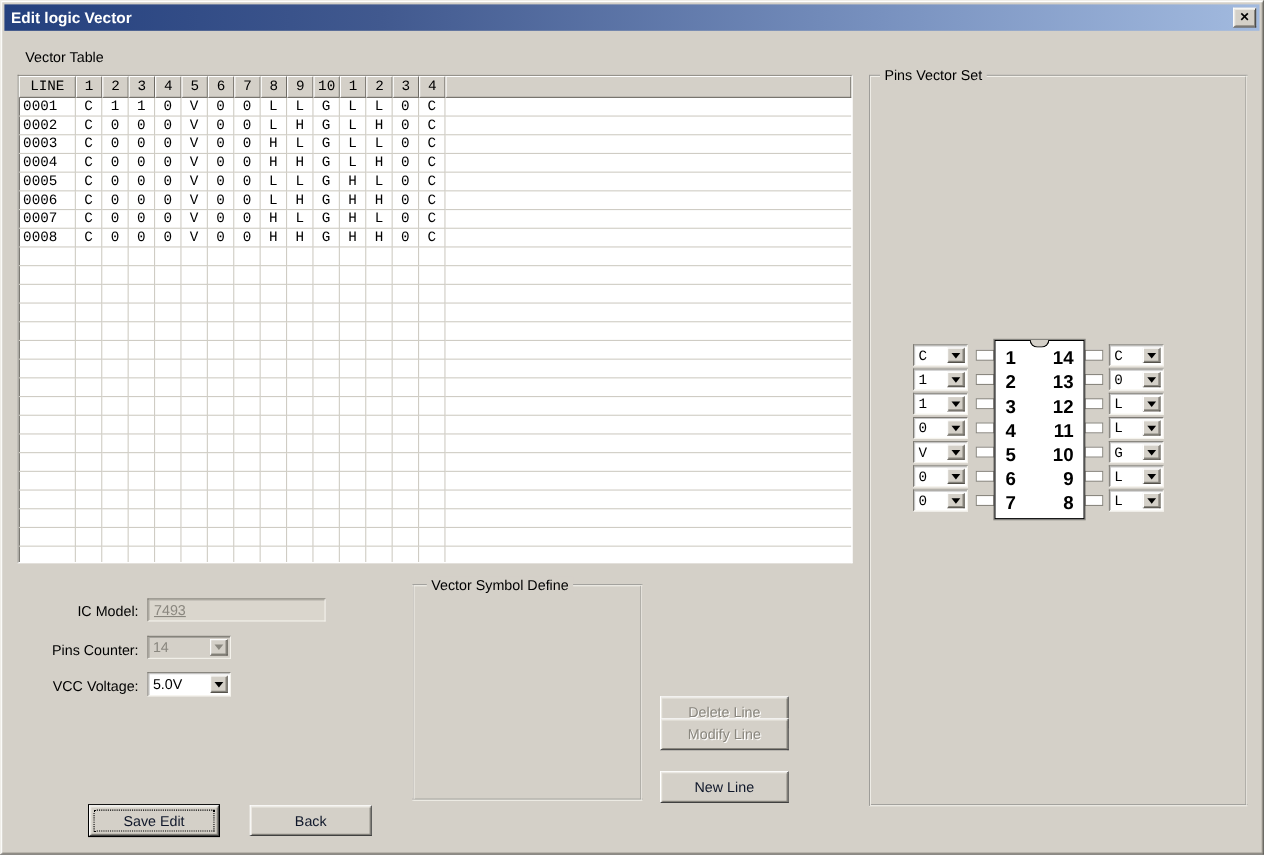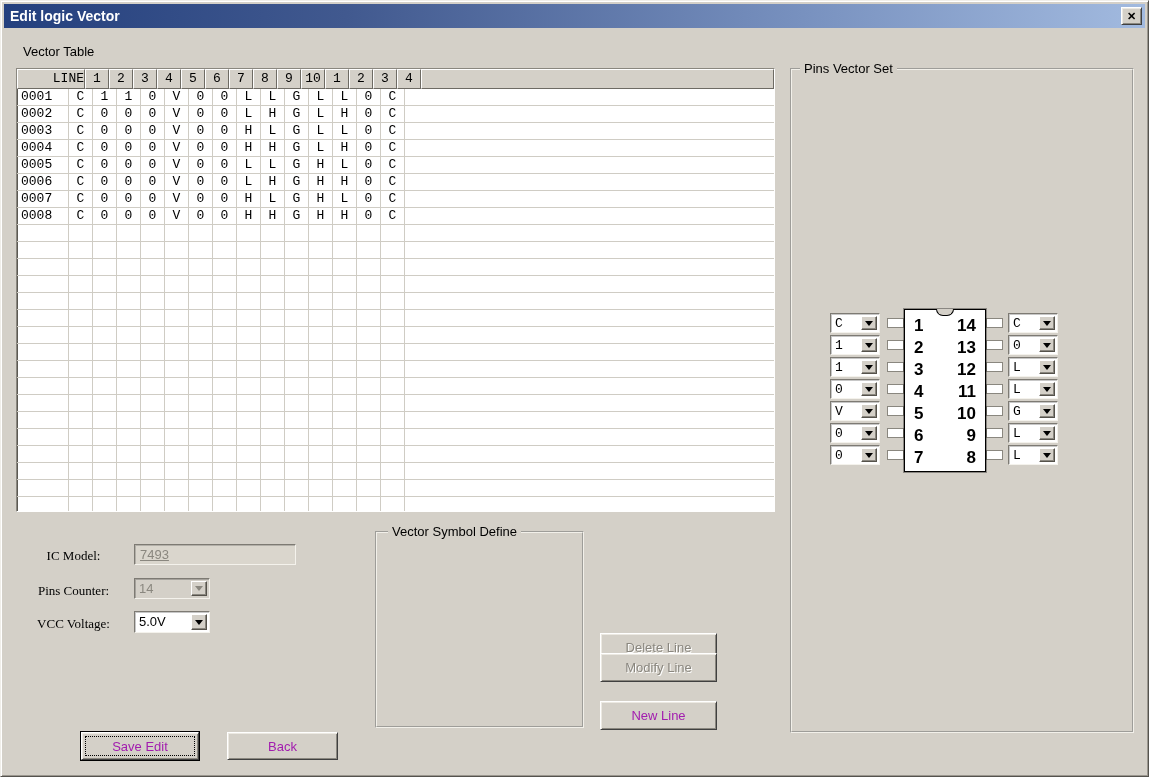--- a/index.html
+++ b/index.html
@@ -30,36 +30,36 @@
   .close-btn{
     position:absolute;top:3px;right:3px;width:21px;height:18px;
     background:var(--face);
     border:1px solid;border-color:#fff var(--dk) var(--dk) #fff;
     box-shadow:inset 1px 1px 0 #ece9e2, inset -1px -1px 0 var(--lo);
     text-align:center;line-height:16px;font-size:11px;font-weight:bold;color:#000;
     padding:0;cursor:default;
   }
 
   .static-label{position:absolute;}
-  .label-right{text-align:center;font-family:Liberation Serif, serif;}
+  .label-right{text-align:right;}
 
   
   .vtable{
     position:absolute;left:15px;top:67px;width:759px;height:444px;
     background:#fff;border:1px solid;border-color:var(--lo) #fff #fff var(--lo);
     box-shadow:inset 1px 1px 0 #5c5952;
     overflow:hidden;
   }
   .thead{display:flex;height:20px;background:var(--face);}
   .hcell{
     width:24px;flex:0 0 auto;background:var(--face);
     border:1px solid;border-color:#fff #6e6b64 #6e6b64 #fff;
     text-align:center;line-height:18px;overflow:hidden;
   }
-  .hcell.linecol{width:68px;text-align:right;}
+  .hcell.linecol{width:52px;}
   .hcell.fill{flex:1 1 auto;width:auto;}
   .trow{display:flex;height:17px;}
   .cell{
     width:24px;flex:0 0 auto;border-right:1px solid var(--grid);
     border-bottom:1px solid var(--grid);
     text-align:center;line-height:16px;overflow:hidden;
   }
   .cell.linecol{width:52px;text-align:left;padding-left:4px;}
   .cell.fill{flex:1 1 auto;width:auto;border-right:none;}
 
@@ -123,21 +123,21 @@
     font-weight:bold;font-size:17px;font-family:"Liberation Sans",sans-serif;
   }
   .pin-rows{padding-top:5px;}
 
   
   .btn{
     position:absolute;background:var(--face);
     border:1px solid;border-color:#fff var(--dk) var(--dk) #fff;
     box-shadow:inset 1px 1px 0 #ece9e2, inset -1px -1px 0 var(--lo);
     text-align:center;cursor:default;padding:0;
-    font-family:"Liberation Sans",sans-serif;font-size:13px;color:#a21caf;
+    font-family:"Liberation Sans",sans-serif;font-size:13px;color:#0f172a;
   }
   .btn.disabled{color:var(--disabled);text-shadow:1px 1px 0 #fff;}
   .btn.default{box-shadow:0 0 0 1px #000, inset 1px 1px 0 #ece9e2, inset -1px -1px 0 var(--lo);}
   .focus-rect{position:absolute;left:3px;top:3px;right:3px;bottom:3px;border:1px dotted #000;}
 
   .sym-lines{position:absolute;left:16px;top:24px;}
   .sym-line{white-space:pre;line-height:16px;}
 </style>
 </head>
 <body>

